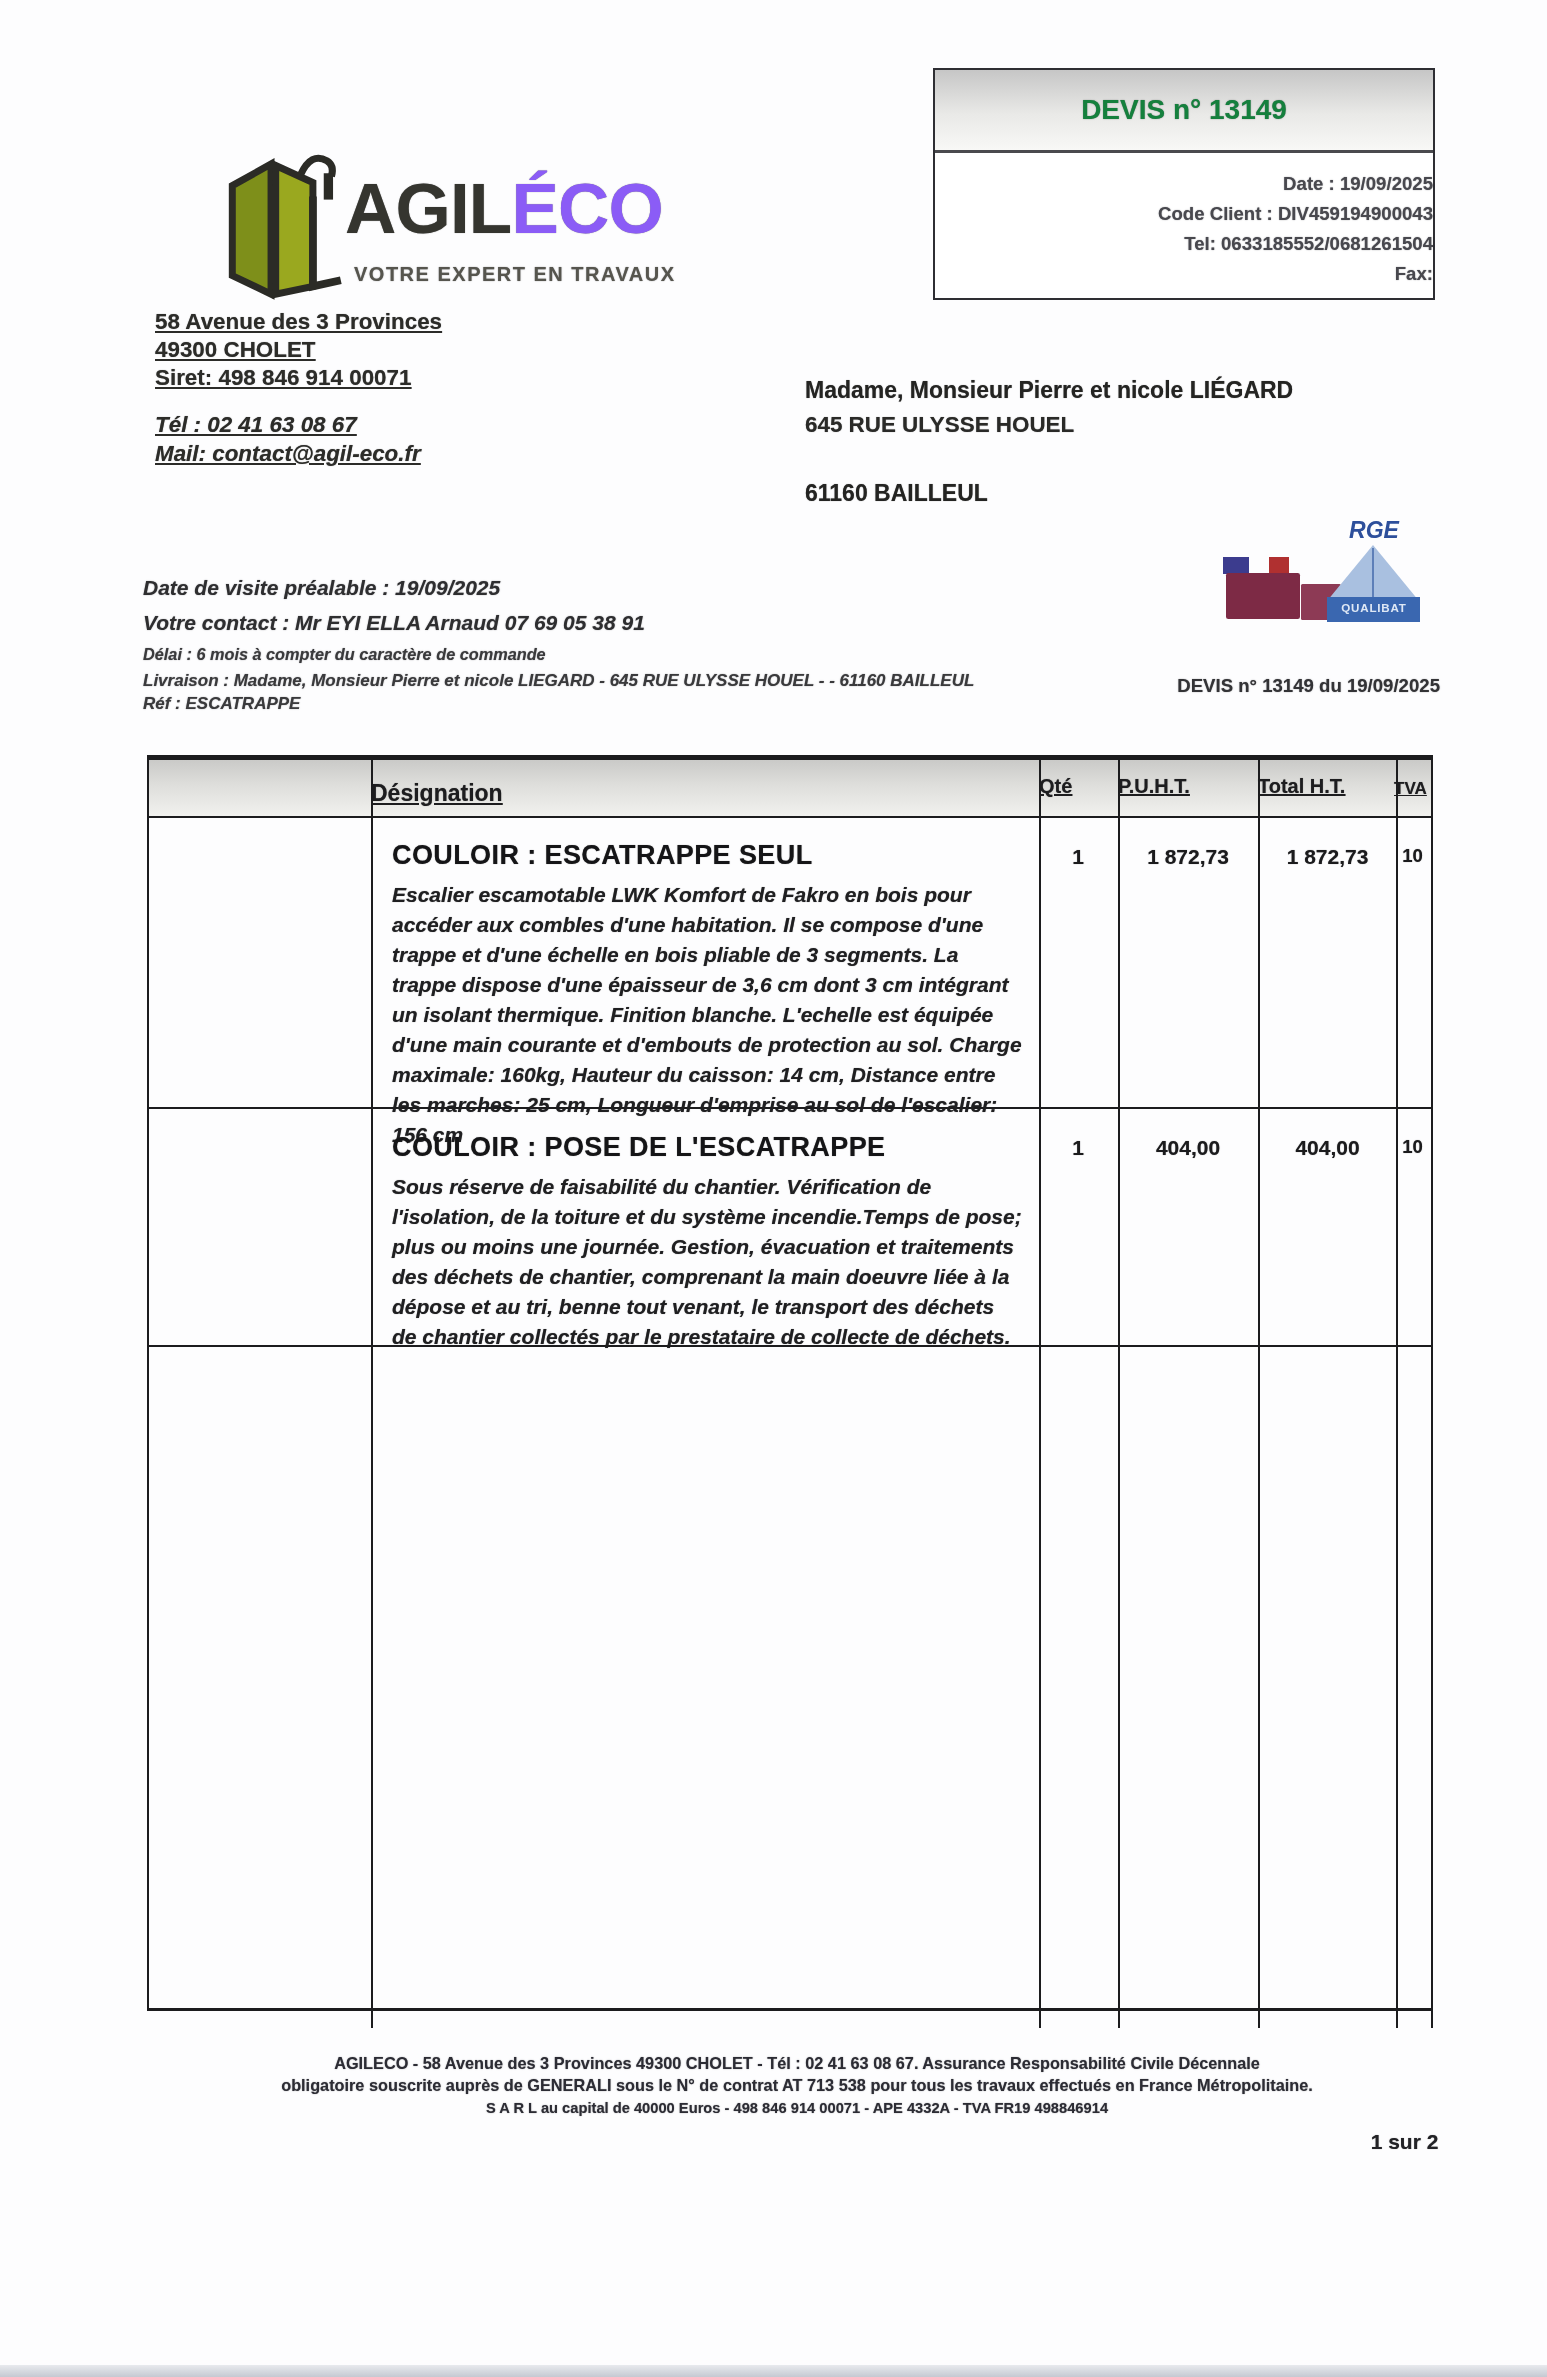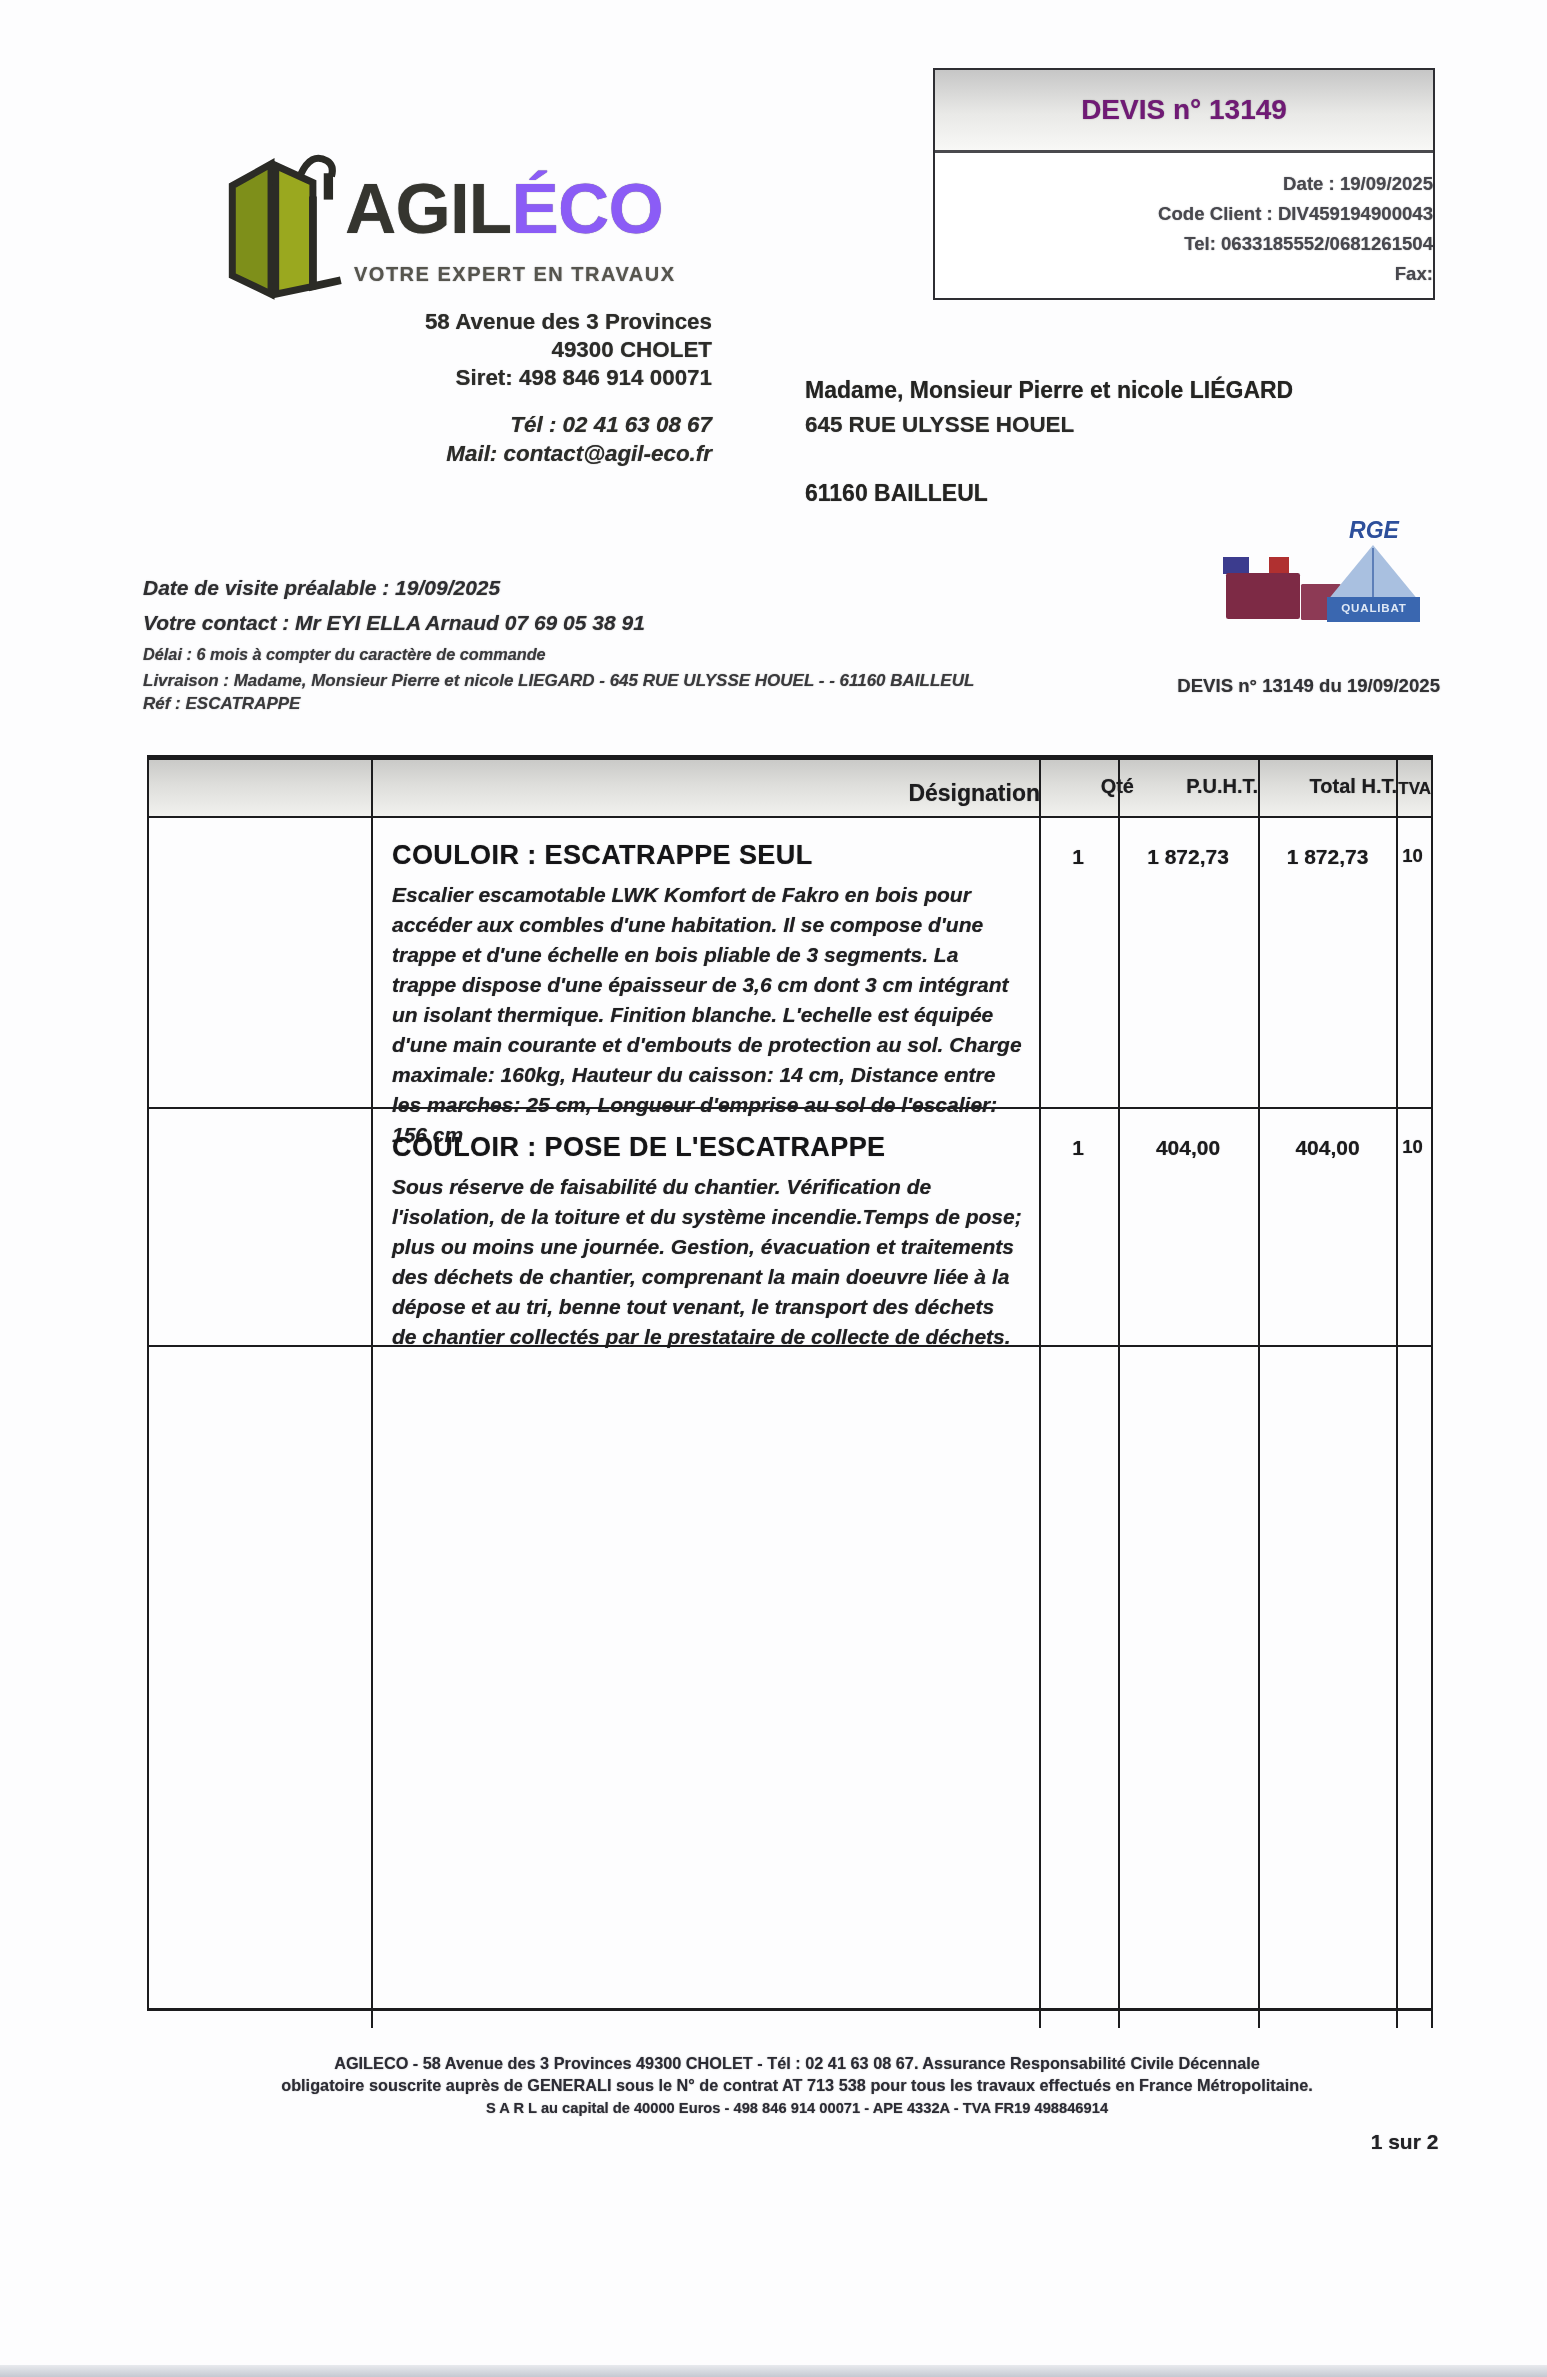--- a/index.html
+++ b/index.html
@@ -7,41 +7,41 @@
     position:relative;
     width:1548px;height:2377px;
     background:#fdfdfe;
     font-family:"Liberation Sans", sans-serif;
     color:#1d1d1f;
     overflow:hidden;
   }
   .abs{position:absolute;}
   .soft{text-shadow:0 0 0.9px rgba(40,40,40,.65);}
   .blurry{filter:blur(0.3px);text-shadow:0 0 1.2px rgba(50,50,55,.6);}
-  .center{text-align:right;}
+  .center{text-align:left;text-decoration:underline;}
   .it{font-style:italic;}
 
   
   .wordmark{left:345px;top:173px;font-size:71px;font-weight:bold;letter-spacing:-0.8px;line-height:1;}
   .wm-agil{color:#35352f;}
   .wm-eco{color:#8b5cf6;}
   .tagline{left:354px;top:263px;font-size:20px;font-weight:bold;color:#56554e;letter-spacing:1.5px;}
 
   .companyblock{left:155px;top:308px;width:557px;font-size:22.4px;font-weight:bold;color:#2c2c29;line-height:28px;}
   .companyblock2{left:155px;top:410px;width:557px;font-size:22.4px;font-weight:bold;color:#2c2c29;line-height:29px;}
 
   
   .devisbox{left:933px;top:68px;width:498px;height:228px;border:2.3px solid #2e2e33;background:#fff;}
   .devisbox .titlestrip{
     position:absolute;left:0;top:0;width:100%;height:80px;
     background:linear-gradient(180deg,#c6c6c6 0%,#e9e9e7 55%,#f8f8f6 100%);
     border-bottom:3.1px solid #4a4a4e;
   }
   .devisbox .title{position:absolute;left:0;top:0;width:100%;line-height:80px;text-align:center;
-    font-size:28px;font-weight:bold;color:#701a75;}
+    font-size:28px;font-weight:bold;color:#15803d;}
   .devisbox .lines{position:absolute;left:0;top:99px;width:100%;
     font-size:18.6px;font-weight:600;color:#48484e;line-height:30px;text-align:right;}
 
   
   .cust1{left:805px;top:377px;font-size:23px;font-weight:bold;color:#242422;}
   .cust2{left:805px;top:412px;font-size:22.4px;font-weight:bold;color:#2a2a28;}
   .cust3{left:805px;top:480px;font-size:23px;font-weight:bold;color:#242422;}
 
   
   .redlogo{left:1221px;top:551px;width:116px;height:77px;}

